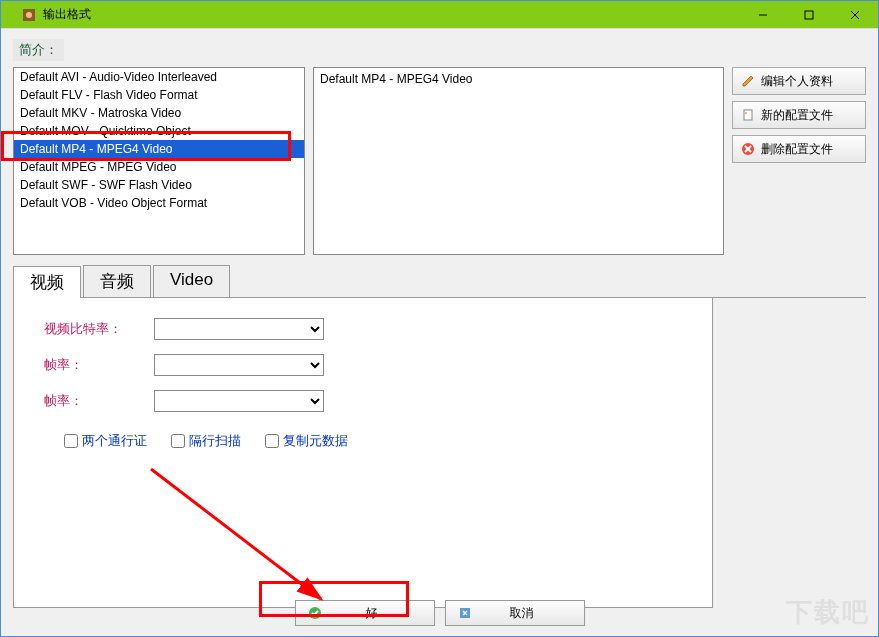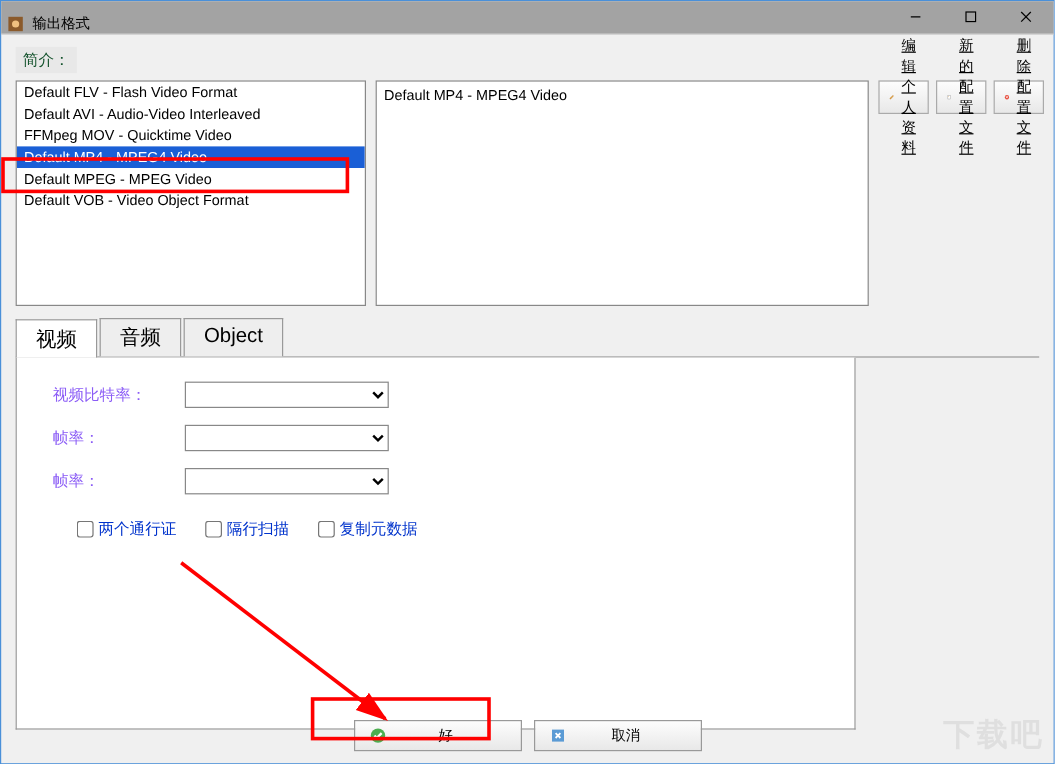--- a/index.html
+++ b/index.html
@@ -1,39 +1,39 @@
 <!DOCTYPE html>
 <html><head>
 <meta charset="utf-8">
 <style>
 * { box-sizing: border-box; margin: 0; padding: 0; }
 body { font-family: "Microsoft YaHei", Tahoma, Arial, sans-serif; font-size: 12px; background: #fff; }
 .window { width: 879px; height: 637px; border: 1px solid #4a90d9; background: #f0f0f0; position: relative; }
-.titlebar { height: 28px; background: #a3a3a3; display: flex; align-items: flex-end; justify-content: space-between; padding-left: 4px; border-bottom: 1px solid #ddd; }
+.titlebar { height: 28px; background: #84cc16; display: flex; align-items: center; justify-content: space-between; padding-left: 20px; border-bottom: 1px solid #ddd; }
 .title-left { display: flex; align-items: center; gap: 6px; }
 .title-icon { width: 16px; height: 16px; }
 .window-controls { display: flex; }
 .win-btn { width: 46px; height: 28px; display: flex; align-items: center; justify-content: center; cursor: pointer; }
 .content { padding: 10px 12px; position: relative; height: calc(100% - 28px); }
 .section-label { color: #14532d; font-size: 13px; padding: 2px 6px; background: #e8e8e8; display: inline-block; margin-bottom: 6px; }
 .top-row { display: flex; gap: 8px; align-items: flex-start; }
 .list-box { width: 292px; height: 188px; background: #fff; border: 1px solid #888; overflow-y: scroll; overflow-x: scroll; position: relative; }
 .list-item { padding: 2px 6px; white-space: nowrap; cursor: pointer; }
 .list-item.selected { background: #1a5fd6; color: #fff; }
 .highlight-box { position: absolute; border: 3px solid #ff0000; pointer-events: none; }
 .detail-box { flex: 1; height: 188px; background: #fff; border: 1px solid #888; padding: 4px 6px; }
-.side-buttons { width: 134px; display: flex; flex-direction: row; gap: 6px; text-decoration: underline; }
+.side-buttons { width: 134px; display: flex; flex-direction: column; gap: 6px; }
 .side-btn { height: 28px; background: linear-gradient(#fdfdfd, #e8e8e8); border: 1px solid #aaa; display: flex; align-items: center; gap: 6px; padding-left: 8px; cursor: pointer; }
 .side-btn .icn { width: 14px; height: 14px; }
 .tabs { margin-top: 10px; display: flex; border-bottom: 1px solid #999; }
 .tab { padding: 4px 16px; border: 1px solid #999; border-bottom: none; margin-right: 2px; background: #eee; cursor: pointer; font-size: 17px; }
 .tab.active { background: #fff; position: relative; top: 1px; }
 .tab-panel { background: #fff; border: 1px solid #999; border-top: none; width: 700px; height: 310px; padding: 20px 30px; }
 .form-row { display: flex; align-items: center; margin-bottom: 14px; }
-.form-label { color: #8b5cf6; width: 110px; font-size: 13px; }
+.form-label { color: #be185d; width: 110px; font-size: 13px; }
 .form-select { width: 170px; height: 22px; border: 1px solid #888; background: #fff; }
 .checkbox-row { display: flex; gap: 24px; margin-top: 20px; margin-left: 20px; }
 .chk { display: flex; align-items: center; gap: 4px; color: #0033cc; font-size: 13px; }
 .chk input { width: 14px; height: 14px; }
 .bottom-buttons { position: absolute; bottom: 10px; left: 50%; transform: translateX(-50%); display: flex; gap: 10px; }
 .dlg-btn { width: 140px; height: 26px; background: linear-gradient(#fdfdfd, #e8e8e8); border: 1px solid #999; display: flex; align-items: center; justify-content: flex-start; gap: 8px; padding-left: 12px; cursor: pointer; }
 .dlg-btn .icn { width: 14px; height: 14px; }
 .dlg-btn span { flex: 1; text-align: center; padding-right: 20px; }
 .arrow-svg { position: absolute; pointer-events: none; }
 .watermark { position: absolute; right: 8px; bottom: 6px; font-size: 26px; color: rgba(0,0,0,0.07); font-weight: bold; letter-spacing: 2px; }
@@ -68,25 +68,27 @@
           </svg>
         </div>
     </div>
   </div>
 
   <div class="content">
     <div class="section-label">简介：</div>
 
     <div class="top-row">
       <div class="list-box" id="formatList">
+          <div class="list-item">Default AVI - Audio-Video Interleaved</div>
           <div class="list-item">Default FLV - Flash Video Format</div>
-          <div class="list-item">Default AVI - Audio-Video Interleaved</div>
-          <div class="list-item">FFMpeg MOV - Quicktime Video</div>
+          <div class="list-item">Default MKV - Matroska Video</div>
+          <div class="list-item">Default MOV - Quicktime Object</div>
           <div class="list-item selected">Default MP4 - MPEG4 Video</div>
           <div class="list-item">Default MPEG - MPEG Video</div>
+          <div class="list-item">Default SWF - SWF Flash Video</div>
           <div class="list-item">Default VOB - Video Object Format</div>
         </div>
       <div class="detail-box">
         <span>Default MP4 - MPEG4 Video</span>
       </div>
       <div class="side-buttons">
         <div class="side-btn">
           <svg class="icn" viewBox="0 0 14 14">
               <path d="M2 10 L10 2 L12 4 L4 12 L2 12 Z" fill="#e6a23c" stroke="#b07020"></path>
             </svg>
@@ -106,21 +108,21 @@
               <line x1="10" y1="4" x2="4" y2="10" stroke="#fff" stroke-width="2"></line>
             </svg>
           <span>删除配置文件</span>
         </div>
       </div>
     </div>
 
     <div class="tabs">
       <div class="tab active">视频</div>
       <div class="tab">音频</div>
-      <div class="tab">Object</div>
+      <div class="tab">Video</div>
     </div>
 
     <div class="tab-panel">
       <div class="form-row">
         <div class="form-label">视频比特率：</div>
         <select class="form-select"></select>
       </div>
       <div class="form-row">
         <div class="form-label">帧率：</div>
         <select class="form-select"></select>

